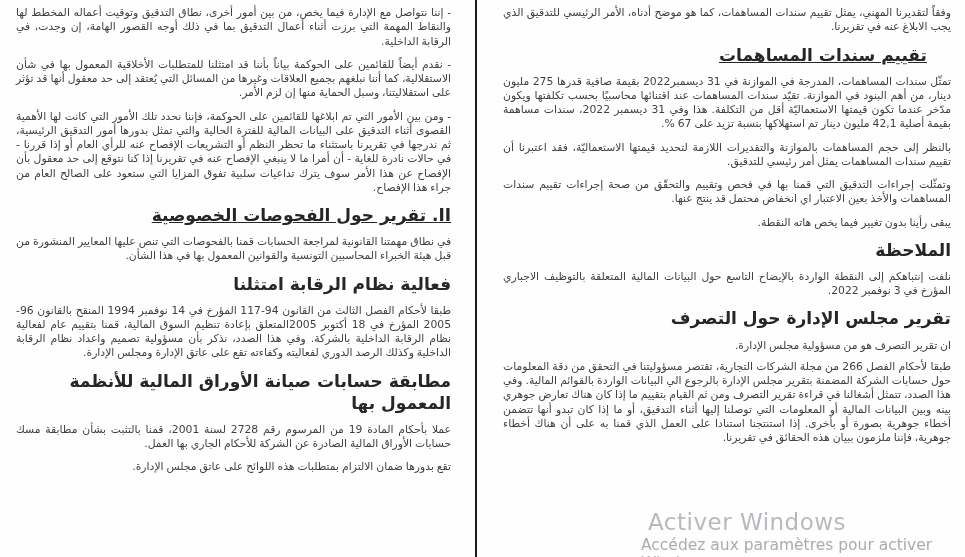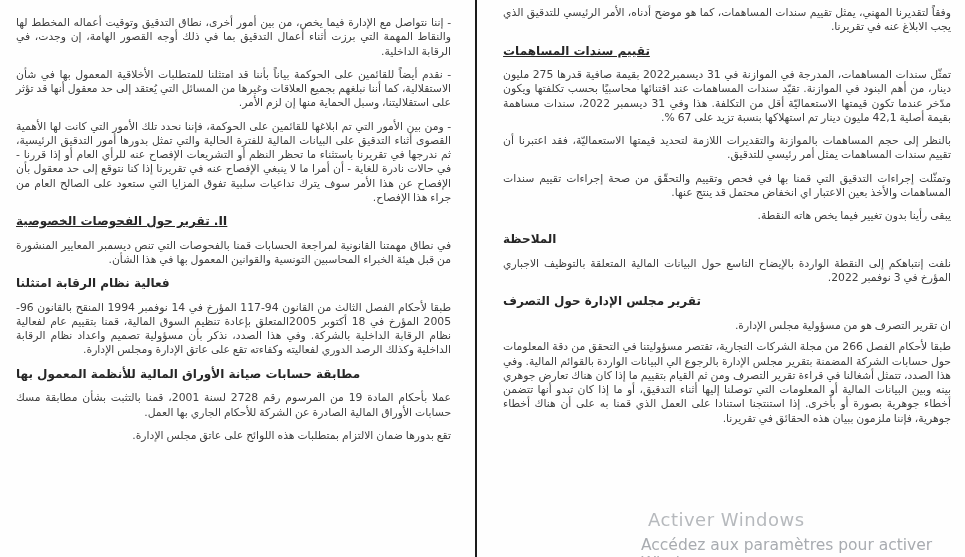--- a/index.html
+++ b/index.html
@@ -18,56 +18,56 @@
     display: flex;
     width: 965px;
     height: 557px;
   }
   .page {
     box-sizing: border-box;
     background: transparent;
     color: var(--text-color, #3f3f3f);
     direction: rtl;
   }
-  .page-left  { width: 480px; padding: 16px 24px 0 16px; }
+  .page-left  { width: 480px; padding: 6px 24px 0 16px; }
   .divider    { width: 2px; background: var(--divider-color, #1c1c1c); }
   .page-right { width: 493px; padding: 6px 14px 8px 26px; }
 
   p.paragraph {
     margin: 0 0 9px 0;
     font-size: 10.8px;
     line-height: 1.32;
     text-align: justify;
     word-spacing: -0.5px;
   }
   p.paragraph.tight { margin-bottom: 7px; }
 
   h3.heading, h3.heading_underline {
     margin: 5px 0 9px 0;
-    font-size: 12px;
+    font-size: 17px;
     line-height: 1.3;
     font-weight: bold;
     color: var(--heading-color, #262626);
-    text-align: left;
+    text-align: right;
   }
   h3.heading_underline { text-decoration: underline; }
   h3.indent { padding-right: 24px; }
 
   .watermark {
     position: absolute;
     inset: 0;
     z-index: 1;
     pointer-events: none;
     direction: ltr;
   }
   .wm-line1 {
     position: absolute;
     left: 648px;
     top: 509px;
-    font-size: 18px;
+    font-size: 23px;
     letter-spacing: 0.5px;
     color: var(--wm-color, #9fa3a8);
     opacity: 0.75;
   }
   .wm-line2 {
     position: absolute;
     left: 641px;
     top: 536px;
     font-size: 15.5px;
     color: var(--wm-color, #9fa3a8);
@@ -81,21 +81,21 @@
   <div class="wm-line1">Activer Windows</div>
   <div class="wm-line2">Accédez aux paramètres pour activer Windows.</div>
 </div>
 
 <div class="spread">
   <section class="page page-left" lang="ar" dir="rtl">
       <p class="paragraph">- إننا نتواصل مع الإدارة فيما يخص، من بين أمور أخرى، نطاق التدقيق وتوقيت أعماله المخطط لها والنقاط المهمة التي برزت أثناء أعمال التدقيق بما في ذلك أوجه القصور الهامة، إن وجدت، في الرقابة الداخلية.</p>
       <p class="paragraph">- نقدم أيضاً للقائمين على الحوكمة بياناً بأننا قد امتثلنا للمتطلبات الأخلاقية المعمول بها في شأن الاستقلالية، كما أننا نبلغهم بجميع العلاقات وغيرها من المسائل التي يُعتقد إلى حد معقول أنها قد تؤثر على استقلاليتنا، وسبل الحماية منها إن لزم الأمر.</p>
       <p class="paragraph">- ومن بين الأمور التي تم ابلاغها للقائمين على الحوكمة، فإننا نحدد تلك الأمور التي كانت لها الأهمية القصوى أثناء التدقيق على البيانات المالية للفترة الحالية والتي تمثل بدورها أمور التدقيق الرئيسية، ثم ندرجها في تقريرنا باستثناء ما تحظر النظم أو التشريعات الإفصاح عنه للرأي العام أو إذا قررنا - في حالات نادرة للغاية - أن أمرا ما لا ينبغي الإفصاح عنه في تقريرنا إذا كنا نتوقع إلى حد معقول بأن الإفصاح عن هذا الأمر سوف يترك تداعيات سلبية تفوق المزايا التي ستعود على الصالح العام من جراء هذا الإفصاح.</p>
       <h3 class="heading_underline">II. تقرير حول الفحوصات الخصوصية</h3>
-      <p class="paragraph">في نطاق مهمتنا القانونية لمراجعة الحسابات قمنا بالفحوصات التي تنص ديسمبر المعايير المنشورة من قبل هيئة الخبراء المحاسبين التونسية والقوانين المعمول بها في هذا الشأن.</p>
+      <p class="paragraph">في نطاق مهمتنا القانونية لمراجعة الحسابات قمنا بالفحوصات التي تنص عليها المعايير المنشورة من قبل هيئة الخبراء المحاسبين التونسية والقوانين المعمول بها في هذا الشأن.</p>
       <h3 class="heading">فعالية نظام الرقابة امتثلنا</h3>
       <p class="paragraph">طبقا لأحكام الفصل الثالث من القانون 94-117 المؤرخ في 14 نوفمبر 1994 المنقح بالقانون 96-2005 المؤرخ في 18 أكتوبر 2005المتعلق بإعادة تنظيم السوق المالية، قمنا بتقييم عام لفعالية نظام الرقابة الداخلية بالشركة. وفي هذا الصدد، نذكر بأن مسؤولية تصميم واعداد نظام الرقابة الداخلية وكذلك الرصد الدوري لفعاليته وكفاءته تقع على عاتق الإدارة ومجلس الإدارة.</p>
       <h3 class="heading">مطابقة حسابات صيانة الأوراق المالية للأنظمة المعمول بها</h3>
       <p class="paragraph">عملا بأحكام المادة 19 من المرسوم رقم 2728 لسنة 2001، قمنا بالتثبت بشأن مطابقة مسك حسابات الأوراق المالية الصادرة عن الشركة للأحكام الجاري بها العمل.</p>
       <p class="paragraph">تقع بدورها ضمان الالتزام بمتطلبات هذه اللوائح على عاتق مجلس الإدارة.</p>
     </section>
   <div class="divider"></div>
   <section class="page page-right" lang="ar" dir="rtl">
       <p class="paragraph">وفقاً لتقديرنا المهني، يمثل تقييم سندات المساهمات، كما هو موضح أدناه، الأمر الرئيسي للتدقيق الذي يجب الابلاغ عنه في تقريرنا.</p>
       <h3 class="heading_underline indent">تقييم سندات المساهمات</h3>

